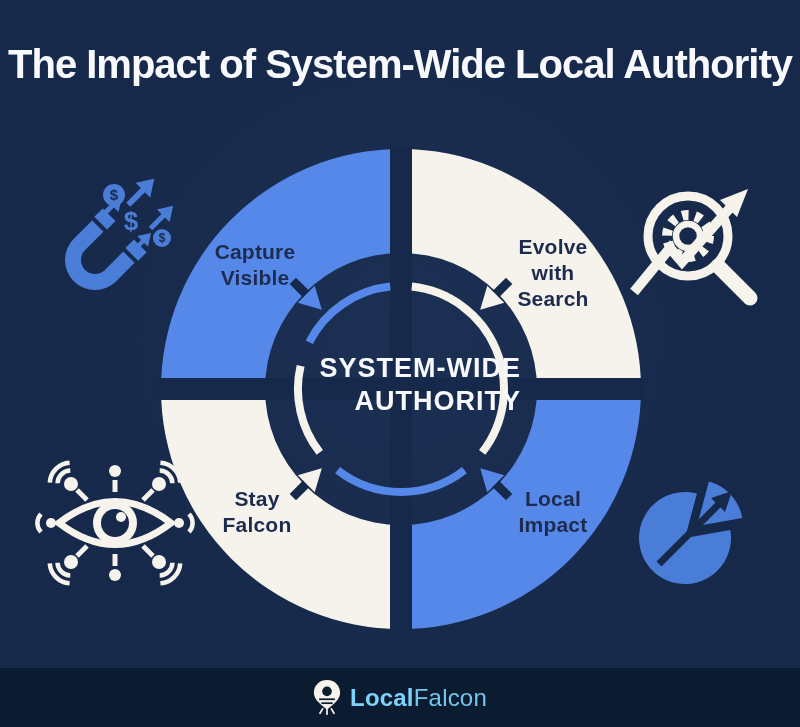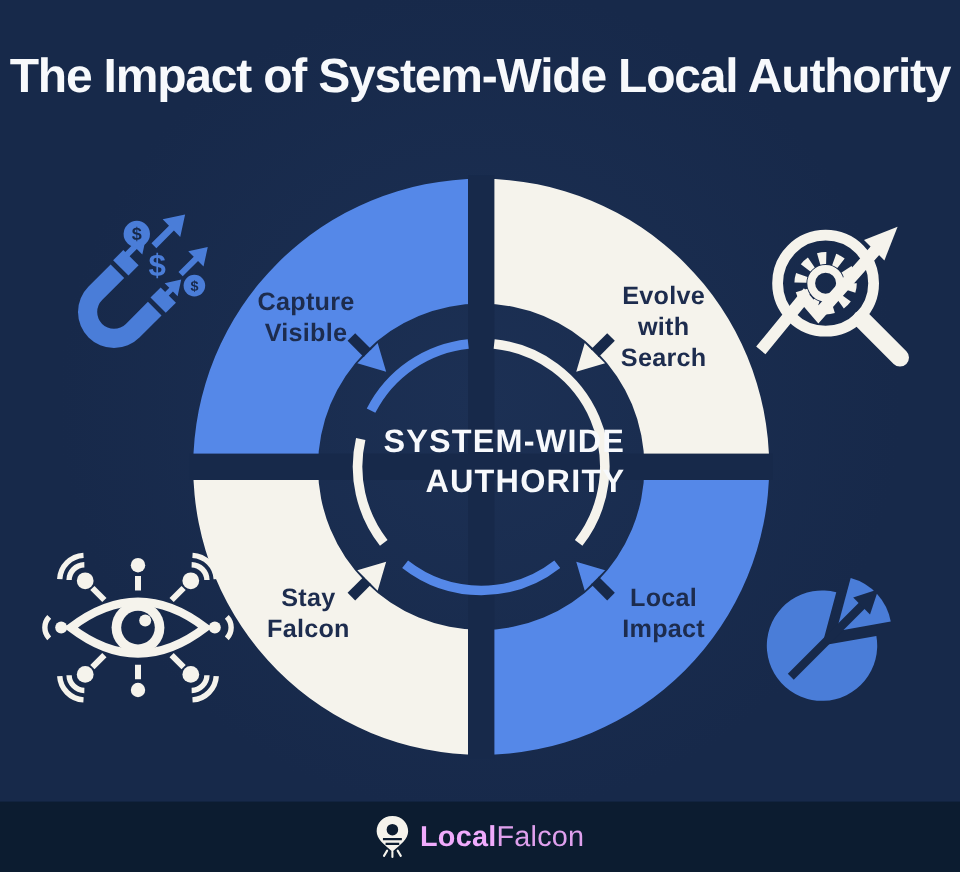--- a/index.html
+++ b/index.html
@@ -40,21 +40,21 @@
   .icon-white-fill{fill:var(--shape-white,#f5f3ec);}
   .icon-white-stroke{stroke:var(--shape-white,#f5f3ec);fill:none;}
   .icon-bg-fill{fill:var(--bg,#17294a);}
   .dollar-dark{fill:var(--bg,#17294a);font-weight:700;font-family:"Liberation Sans",sans-serif;}
   .dollar-blue{fill:var(--icon-blue,#4a7dd8);font-weight:700;font-family:"Liberation Sans",sans-serif;}
   .footer{
     position:absolute;left:0;top:668px;width:800px;height:59px;
     background:var(--footer-bg,#0c1c30);
     display:flex;align-items:center;justify-content:center;gap:9px;
   }
-  .brand{color:#f0abfc;font-size:24px;letter-spacing:.2px;}
+  .brand{color:#7dd3fc;font-size:24px;letter-spacing:.2px;}
   .brand .bold{font-weight:700;}
   .brand .light{font-weight:400;opacity:.93;}
   .pin-svg{position:static;}
 </style>
 </head>
 <body>
 
 <div class="stage">
 
   <div class="title">The Impact of System-Wide Local Authority</div>

